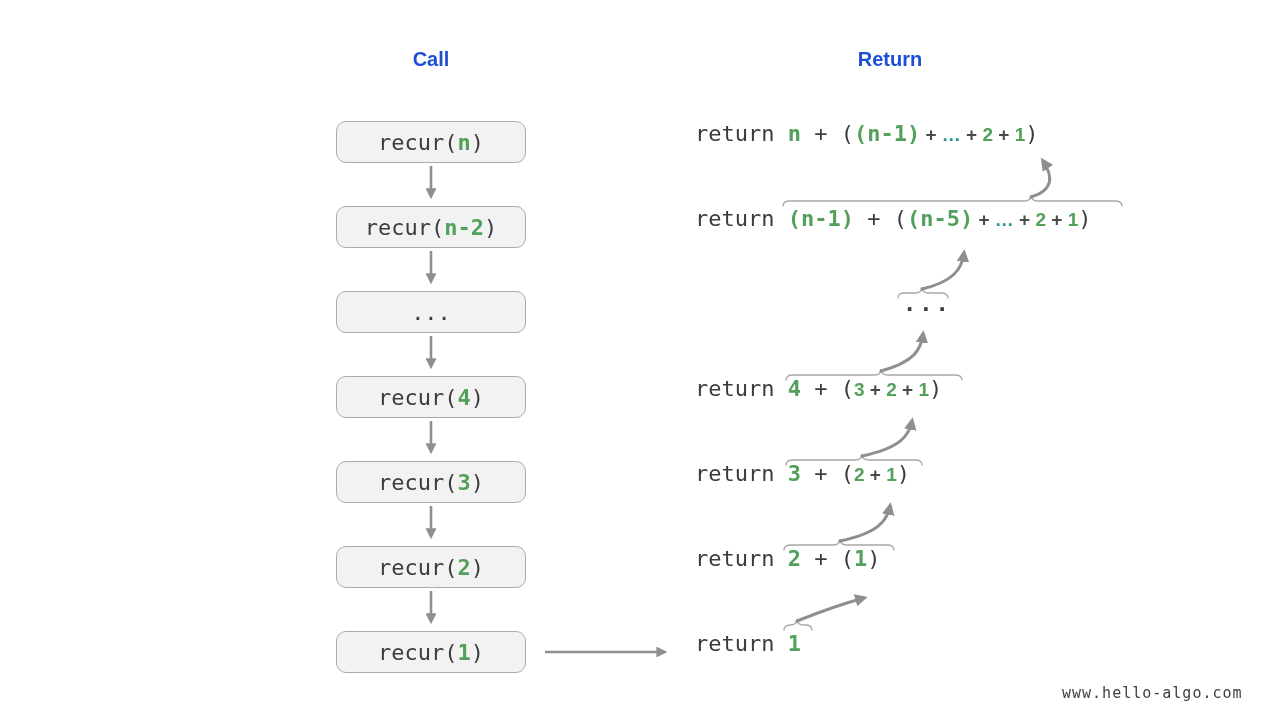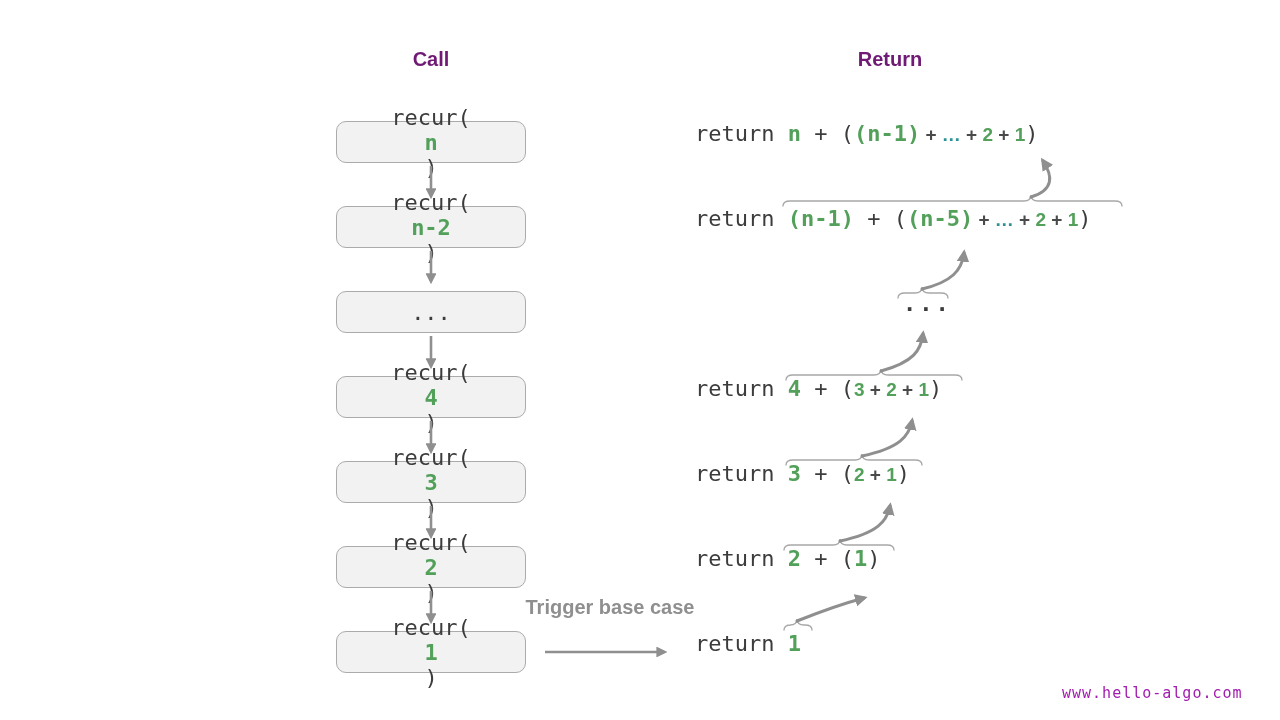--- a/index.html
+++ b/index.html
@@ -3,48 +3,47 @@
 <meta charset="utf-8">
 <style>
   html,body{margin:0;padding:0;background:#fff;}
   #stage{
     position:relative;width:1280px;height:720px;background:#ffffff;
     overflow:hidden;font-family:"DejaVu Sans Mono",monospace;
   }
   .hdr{
     position:absolute;transform:translateX(-50%);
     font-family:"Liberation Sans",sans-serif;font-weight:bold;
-    font-size:20px;color:#701a75;white-space:nowrap;
+    font-size:20px;color:#1d4ed8;white-space:nowrap;
   }
   .call-box{
     position:absolute;left:336px;width:190px;height:42px;
     box-sizing:border-box;border:1.4px solid #ababab;border-radius:10px;
     background:#f2f2f2;display:flex;align-items:center;justify-content:center;
     white-space:pre;
-    flex-direction:column;
   }
   .ret-row{
     position:absolute;left:695px;height:42px;display:flex;align-items:baseline;
     white-space:pre;
   }
   
   .seg-c {font-family:"DejaVu Sans Mono",monospace;font-size:22px;color:#3c3c3c;}
   .seg-g {font-family:"DejaVu Sans Mono",monospace;font-size:22px;color:#52a05a;font-weight:bold;}
   .seg-p {font-family:"Liberation Sans",sans-serif;font-size:19px;font-weight:bold;color:#4a4a4a;}
   .seg-e {font-family:"Liberation Sans",sans-serif;font-size:19px;font-weight:bold;color:#2c9192;}
   .seg-sg{font-family:"Liberation Sans",sans-serif;font-size:19px;font-weight:bold;color:#52a05a;}
   .seg-dots{font-family:"DejaVu Sans Mono",monospace;font-size:22px;font-weight:bold;color:#3c3c3c;letter-spacing:3px;}
   .trigger-label{
     position:absolute;transform:translateX(-50%);
     font-family:"Liberation Sans",sans-serif;font-weight:bold;
     font-size:20px;color:#8f8f8f;white-space:nowrap;
   }
   .watermark{
     position:absolute;font-family:"DejaVu Sans Mono",monospace;
-    font-size:15px;color:#a21caf;letter-spacing:1px;white-space:nowrap;
+    font-size:15px;color:#404040;letter-spacing:1px;white-space:nowrap;
   }
   svg#diagram-overlay{position:absolute;left:0;top:0;pointer-events:none;}
 </style>
 </head>
 <body>
 
 <div id="stage">
   <div class="hdr" style="left:431px;top:48px;">Call</div>
   <div class="hdr" style="left:890px;top:48px;">Return</div>
 
@@ -60,21 +59,20 @@
   <div id="ret-col">
       <div class="ret-row" style="top: 121px;"><span class="seg-c">return </span><span class="seg-g">n</span><span class="seg-c"> + (</span><span class="seg-g">(n-1)</span><span class="seg-p"> + </span><span class="seg-e">…</span><span class="seg-p"> + </span><span class="seg-sg">2</span><span class="seg-p"> + </span><span class="seg-sg">1</span><span class="seg-c">)</span></div>
       <div class="ret-row" style="top: 206px;"><span class="seg-c">return </span><span class="seg-g">(n-1)</span><span class="seg-c"> + (</span><span class="seg-g">(n-5)</span><span class="seg-p"> + </span><span class="seg-e">…</span><span class="seg-p"> + </span><span class="seg-sg">2</span><span class="seg-p"> + </span><span class="seg-sg">1</span><span class="seg-c">)</span></div>
       <div class="ret-row" style="top: 291px; left: 903px;"><span class="seg-dots">...</span></div>
       <div class="ret-row" style="top: 376px;"><span class="seg-c">return </span><span class="seg-g">4</span><span class="seg-c"> + (</span><span class="seg-sg">3</span><span class="seg-p"> + </span><span class="seg-sg">2</span><span class="seg-p"> + </span><span class="seg-sg">1</span><span class="seg-c">)</span></div>
       <div class="ret-row" style="top: 461px;"><span class="seg-c">return </span><span class="seg-g">3</span><span class="seg-c"> + (</span><span class="seg-sg">2</span><span class="seg-p"> + </span><span class="seg-sg">1</span><span class="seg-c">)</span></div>
       <div class="ret-row" style="top: 546px;"><span class="seg-c">return </span><span class="seg-g">2</span><span class="seg-c"> + (</span><span class="seg-g">1</span><span class="seg-c">)</span></div>
       <div class="ret-row" style="top: 631px;"><span class="seg-c">return </span><span class="seg-g">1</span></div>
     </div>
 
-  <div class="trigger-label" style="left:610px;top:596px;">Trigger base case</div>
 
   <svg id="diagram-overlay" width="1280" height="720" viewBox="0 0 1280 720">
     <defs>
       <marker id="ah" viewBox="0 0 10 10" refX="7" refY="5" markerWidth="4.2" markerHeight="4.2" orient="auto-start-reverse">
         <path d="M0,0 L10,5 L0,10 z" fill="#8f8f8f"></path>
       </marker>
     </defs>
     <g id="graphics">
         <line x1="431" y1="166" x2="431" y2="196" stroke="#8f8f8f" stroke-width="2.6" marker-end="url(#ah)"></line>
         <line x1="431" y1="251" x2="431" y2="281" stroke="#8f8f8f" stroke-width="2.6" marker-end="url(#ah)"></line>

